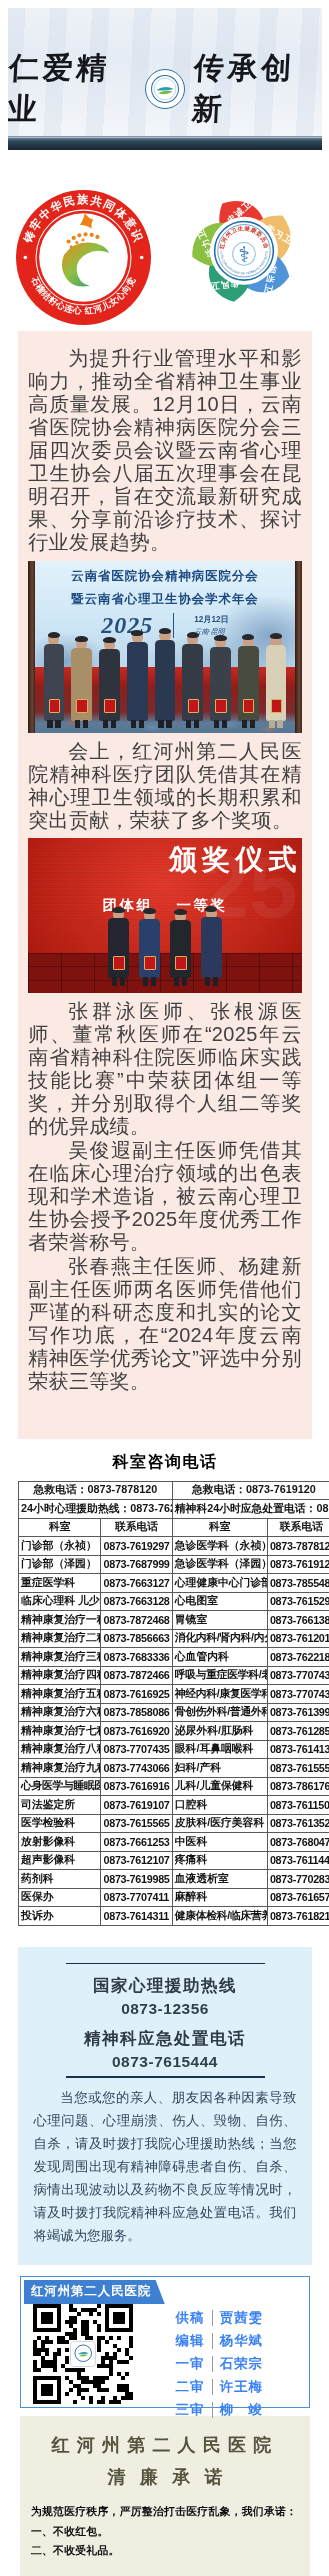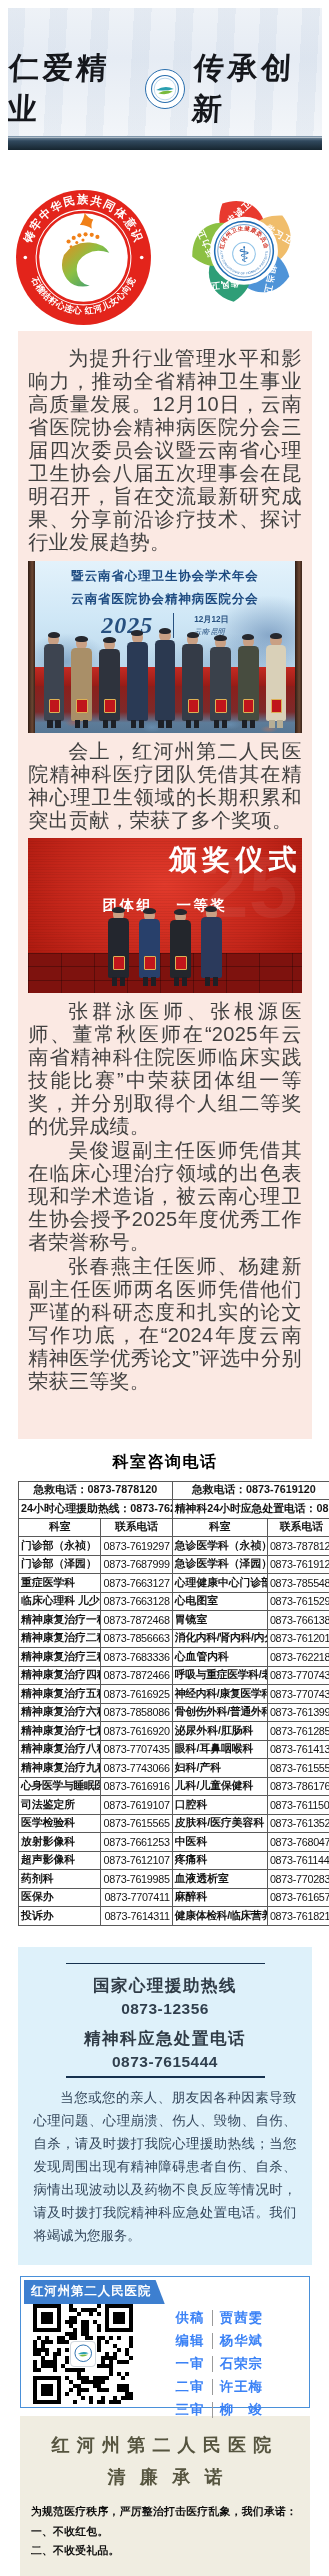--- a/index.html
+++ b/index.html
@@ -81,21 +81,21 @@
 
   
   .phone-title{margin:13.4px 0 7.2px;text-align:center;font-family:"Liberation Serif",serif;
     font-size:16px;font-weight:900;color:#000;letter-spacing:1.5px;}
   table.dept{border-collapse:collapse;margin:0 18px;width:318px;background:#fff;table-layout:fixed;}
   table.dept td{border:1px solid #5a5a5a;height:16.5px;padding:0.5px 2.1px;font-size:10.8px;color:#141414;overflow:hidden;white-space:nowrap;}
   td.em{color:#e01d1d;font-weight:800;text-align:center;font-size:11.3px;height:23px;}
   td.em2{color:#e01d1d;font-weight:800;text-align:center;font-size:9.8px;height:21.6px;}
   td.hd{font-weight:800;text-align:center;font-size:11.3px;height:23px;}
   td.dept-cell{text-align:left;padding-left:4.6px;font-weight:600;}
-  td.ph-cell{text-align:right;font-weight:400;}
+  td.ph-cell{text-align:left;font-weight:700;}
   td.small{font-size:7.7px;letter-spacing:-0.3px;padding-left:2.1px;}
 
   
   .hotline{margin:21.6px 18px 0;background:#def1fa;padding:15.5px 15.5px 18.5px;}
   .hl-rule{height:1.5px;background:#16324f;border:0;margin:0 32px;}
   .hl-title{margin-top:10.3px;text-align:center;font-size:16.5px;font-weight:900;color:#2f3b46;letter-spacing:1.5px;}
   .hl-num{margin:3.1px 0 8.2px;text-align:center;font-size:15.5px;font-weight:800;color:#31404e;letter-spacing:0.5px;}
   .hl-para{margin:8.2px 0 0;font-size:13.4px;line-height:23px;color:#33465b;font-weight:500;text-align:justify;text-indent:2em;}
 
   
@@ -210,22 +210,22 @@
       <textPath href="#inBot" startOffset="50%" text-anchor="middle">HEALTH COMMISSION OF HONGHE PREFECTURE</textPath>
     </text>
   </svg>
 </div>
 
 <div class="article">
   <p>为提升行业管理水平和影响力，推动全省精神卫生事业高质量发展。12月10日，云南省医院协会精神病医院分会三届四次委员会议暨云南省心理卫生协会八届五次理事会在昆明召开，旨在交流最新研究成果、分享前沿诊疗技术、探讨行业发展趋势。</p>
 
   <div class="photo1">
     <div class="screen">
+      <div class="p1-title">云南省医院协会精神病医院分会</div>
       <div class="p1-title">暨云南省心理卫生协会学术年会</div>
-      <div class="p1-title">云南省医院协会精神病医院分会</div>
       <div class="p1-year-row">
         <span class="p1-year">2025</span>
         <span class="p1-div"></span>
         <span class="p1-datebox">
           <div class="p1-date">12月12日</div>
           <div class="p1-place">云南·昆明</div>
         </span>
       </div>
     </div>
     <div class="stage"></div>

